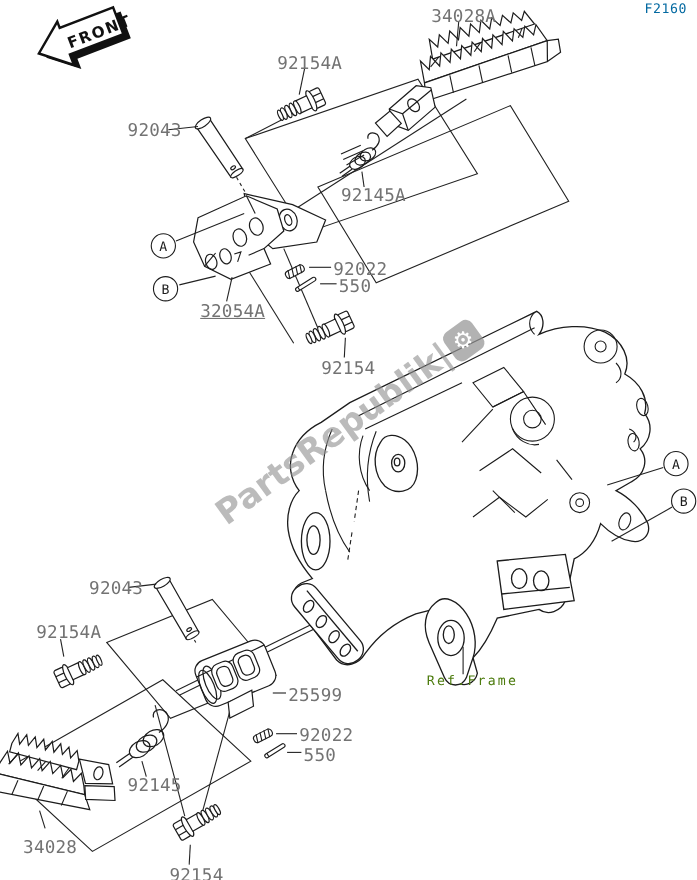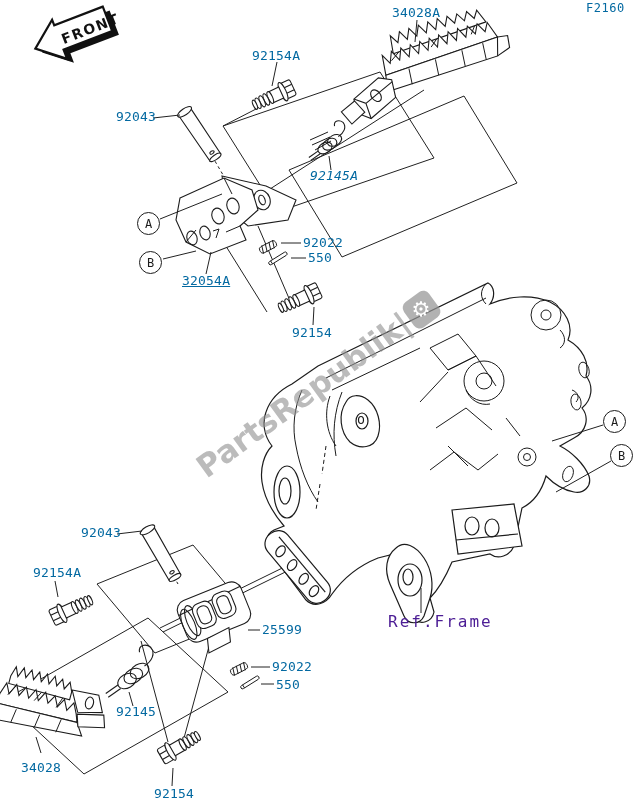--- a/index.html
+++ b/index.html
@@ -1,21 +1,21 @@
 <!DOCTYPE html>
 <html><head>
 <meta charset="utf-8">
 <style>
   html,body{margin:0;padding:0;background:#fff;}
   .stage{position:relative;width:634px;height:800px;background:#ffffff;overflow:hidden;
          font-family:"DejaVu Sans Mono","Liberation Mono",monospace;color:#1c1c1c;}
   .stage svg{position:absolute;left:0;top:0;}
-  .plabel{position:absolute;font-size:13px;letter-spacing:0.2px;white-space:nowrap;color:#0369a1;}
+  .plabel{position:absolute;font-size:16px;letter-spacing:0.2px;white-space:nowrap;color:#737373;}
   .pcode{position:absolute;font-size:12px;letter-spacing:0.5px;color:#0369a1;}
-  .refnote{position:absolute;font-size:16px;letter-spacing:2px;color:#4c1d95;}
+  .refnote{position:absolute;font-size:12px;letter-spacing:2px;color:#4d7c0f;}
   .marker{position:absolute;width:23px;height:23px;border:1.4px solid #1c1c1c;border-radius:50%;
           background:#fff;text-align:center;line-height:22px;font-size:12px;box-sizing:border-box;}
   .watermark{position:absolute;left:200px;top:452px;transform:rotate(-36deg);transform-origin:0 50%;
              font-family:"DejaVu Sans","Liberation Sans",sans-serif;font-weight:bold;font-size:31px;
              color:rgba(145,145,145,0.62);white-space:nowrap;display:flex;align-items:center;gap:2px;}
   .wm-badge{display:inline-block;width:31px;height:31px;border-radius:7px;background:rgba(148,148,148,0.72);
             color:#fff;font-size:21px;line-height:31px;text-align:center;}
   path,circle,ellipse,rect,line,polyline{vector-effect:non-scaling-stroke;}
 </style>
 </head>
@@ -263,21 +263,21 @@
   <div class="watermark">
     <span>PartsRepublik|</span>
     <span class="wm-badge">⚙</span>
   </div>
 
   <div class="pcode" style="left:586px;top:1px;">F2160</div>
 
   <div class="plabel" style="left:392px;top:5px;">34028A</div>
   <div class="plabel" style="left:252px;top:48px;">92154A</div>
   <div class="plabel" style="left:116px;top:109px;">92043</div>
-  <div class="plabel" style="left:310px;top:168px;font-style:italic;">92145A</div>
+  <div class="plabel" style="left:310px;top:168px;">92145A</div>
   <div class="plabel" style="left:303px;top:235px;">92022</div>
   <div class="plabel" style="left:308px;top:250px;">550</div>
   <div class="plabel" style="left:182px;top:273px;text-decoration:underline;">32054A</div>
   <div class="plabel" style="left:292px;top:325px;">92154</div>
   <div class="plabel" style="left:81px;top:525px;">92043</div>
   <div class="plabel" style="left:33px;top:565px;">92154A</div>
   <div class="plabel" style="left:262px;top:622px;">25599</div>
   <div class="plabel" style="left:272px;top:659px;">92022</div>
   <div class="plabel" style="left:276px;top:677px;">550</div>
   <div class="plabel" style="left:116px;top:704px;">92145</div>

